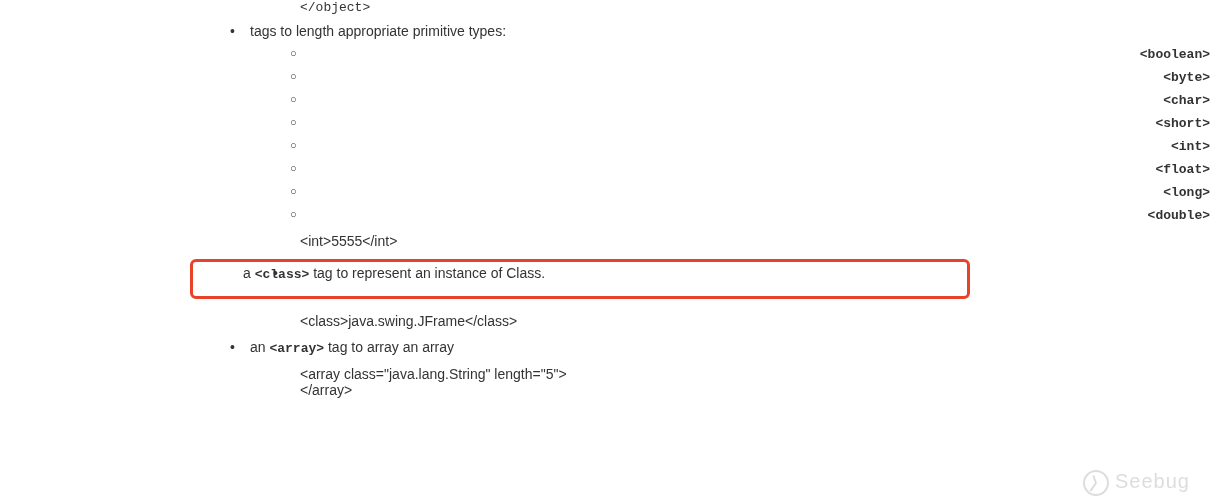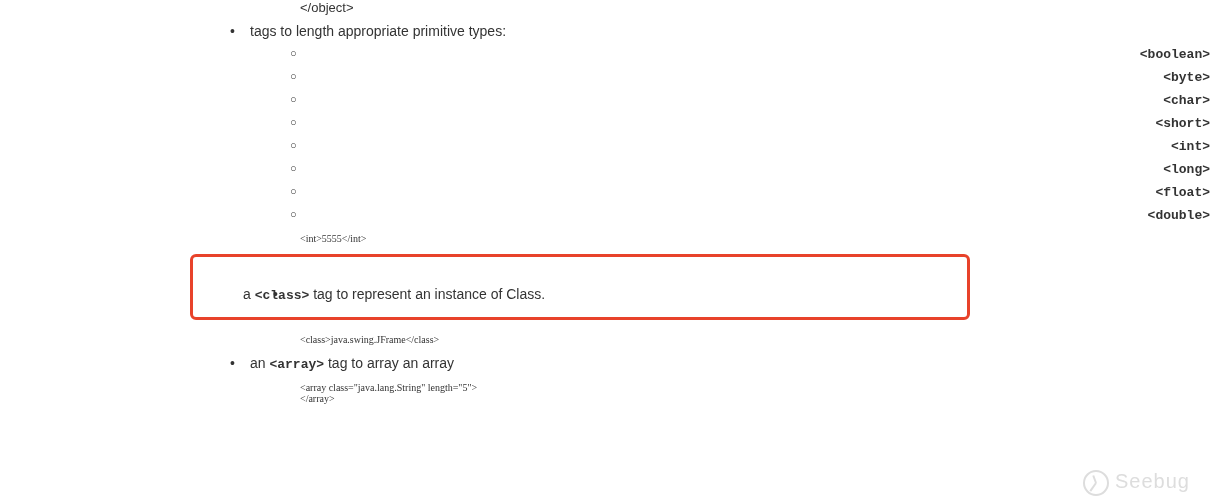--- a/index.html
+++ b/index.html
@@ -15,21 +15,21 @@
       width: 1210px;
       height: 504px;
       position: relative;
       overflow: hidden;
     }
     .content {
       padding-left: 200px;
       padding-top: 0;
     }
     .code-block {
-      font-family: Liberation Sans, sans-serif;
+      font-family: Liberation Mono, monospace;
       font-size: 13px;
       color: #333;
       white-space: pre;
       margin-left: 100px;
     }
     .code-inline {
       font-family: "Courier New", Courier, monospace;
       font-size: 13px;
     }
     ul {
@@ -62,31 +62,31 @@
       position: absolute;
       left: 0;
       font-size: 11px;
       color: #333;
       top: 2px;
     }
     ul.inner > li .code-inline {
       font-weight: bold;
     }
     .code-example {
-      font-family: Liberation Serif, serif;
-      font-size: 10px;
+      font-family: Liberation Sans, sans-serif;
+      font-size: 14px;
       margin-left: 100px;
       margin-top: 10px;
       margin-bottom: 10px;
       color: #333;
     }
     .highlight-box {
       border: 3px solid #e8422a;
       border-radius: 6px;
-      padding: 29px 10px 14px 50px;
+      padding: 3px 10px 14px 50px;
       margin-left: -10px;
       margin-right: 240px;
       position: relative;
     }
     .highlight-box .bullet-text::before {
       content: "•";
       position: absolute;
       left: 30px;
       font-size: 14px;
       color: #333;
@@ -155,22 +155,22 @@
 
   <ul class="outer">
     <li>
       <span class="item-text">tags to length appropriate primitive types:</span>
       <ul class="inner">
         <li><span class="code-inline">&lt;boolean&gt;</span></li>
         <li><span class="code-inline">&lt;byte&gt;</span></li>
         <li><span class="code-inline">&lt;char&gt;</span></li>
         <li><span class="code-inline">&lt;short&gt;</span></li>
         <li><span class="code-inline">&lt;int&gt;</span></li>
+        <li><span class="code-inline">&lt;float&gt;</span></li>
         <li><span class="code-inline">&lt;long&gt;</span></li>
-        <li><span class="code-inline">&lt;float&gt;</span></li>
         <li><span class="code-inline">&lt;double&gt;</span></li>
       </ul>
       <div class="code-example" style="margin-left:50px;">&lt;int&gt;5555&lt;/int&gt;</div>
     </li>
   </ul>
 
   <div class="highlight-box">
     <div class="bullet-text">
       <span>a </span><span class="code-inline">&lt;class&gt;</span><span> tag to represent an instance of Class.</span>
     </div>

